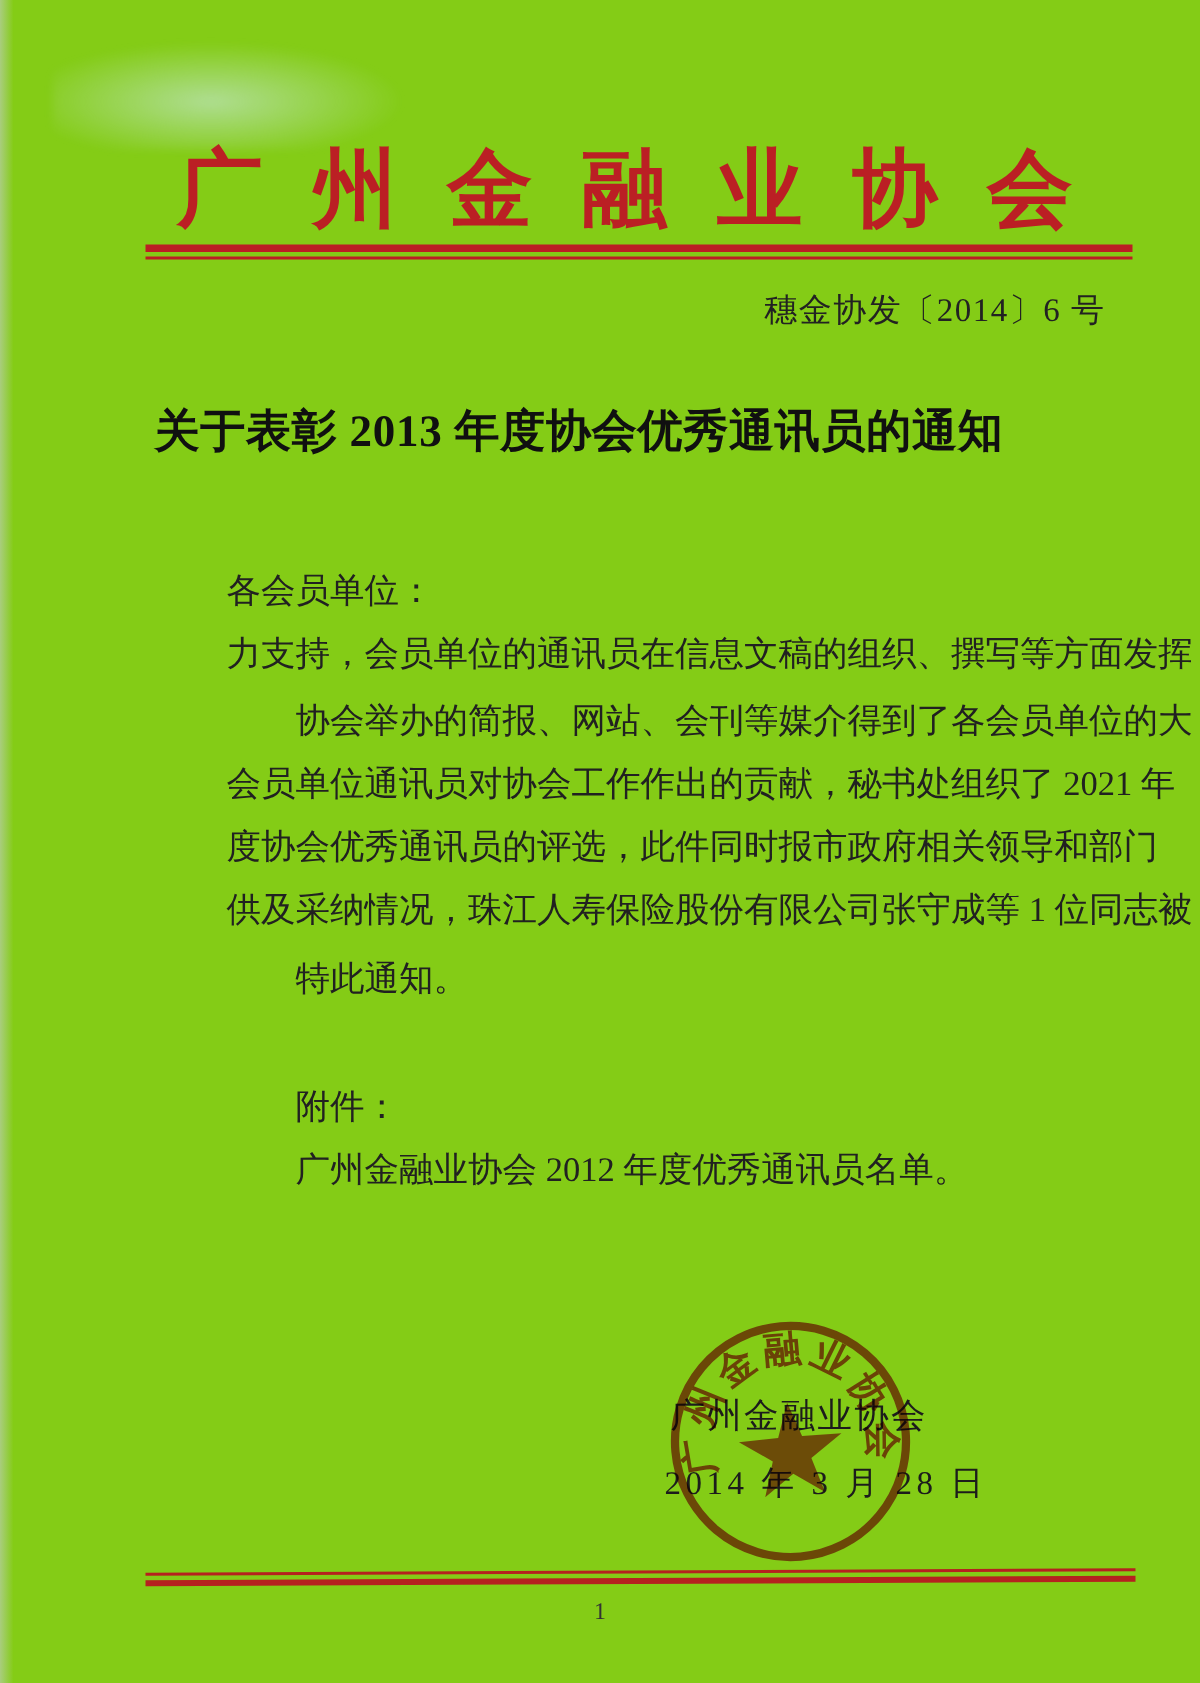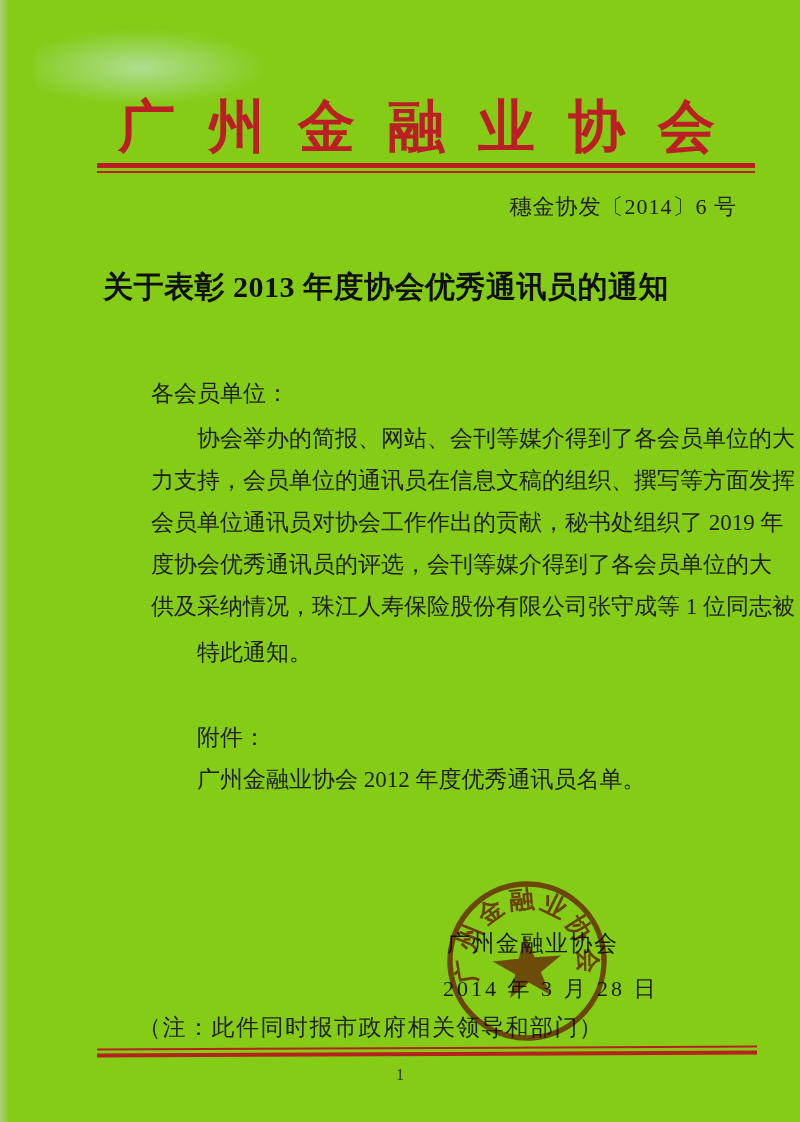--- a/index.html
+++ b/index.html
@@ -81,45 +81,44 @@
   <div class="masthead">广州金融业协会</div>
   <div class="rule-thick"></div>
   <div class="rule-thin"></div>
 
   <div class="doc-number">穗金协发〔2014〕6 号</div>
 
   <div class="title">关于表彰 2013 年度协会优秀通讯员的通知</div>
 
   <div class="body-block">
     <div class="bline">各会员单位：</div>
+    <div class="bline">力支持，会员单位的通讯员在信息文稿的组织、撰写等方面发挥</div>
     <div class="bline indent first-para">协会举办的简报、网站、会刊等媒介得到了各会员单位的大</div>
-    <div class="bline">力支持，会员单位的通讯员在信息文稿的组织、撰写等方面发挥</div>
-    <div class="bline">会员单位通讯员对协会工作作出的贡献，秘书处组织了 2019 年</div>
-    <div class="bline">度协会优秀通讯员的评选，会刊等媒介得到了各会员单位的大</div>
+    <div class="bline">会员单位通讯员对协会工作作出的贡献，秘书处组织了 2021 年</div>
+    <div class="bline">度协会优秀通讯员的评选，此件同时报市政府相关领导和部门</div>
     <div class="bline">供及采纳情况，珠江人寿保险股份有限公司张守成等 1 位同志被</div>
     <div class="bline indent closing">特此通知。</div>
     <div class="bline indent attach-label">附件：</div>
     <div class="bline indent">广州金融业协会 2012 年度优秀通讯员名单。</div>
   </div>
 
   <div class="sig-org">广州金融业协会</div>
   <div class="sig-date">2014 年 3 月 28 日</div>
 
   <svg class="seal" viewBox="0 0 200 200">
     <circle cx="100" cy="100" r="77" fill="none" stroke="#c6392f" stroke-width="5.5" opacity="0.92"></circle>
     <polygon points="100,74 108,97 134.3,97.5 112.9,112.2 120,135.5 100,121.6 80,135.5 87.1,112.2 65.7,97.5 92,97" fill="#c6392f" opacity="0.88"></polygon>
     <defs>
       <path id="sealArc" d="M 50.2,118.1 A 53,53 0 1 1 149.8,118.1" fill="none"></path>
     </defs>
     <text font-size="25" font-weight="700" fill="#c6392f" opacity="0.95" font-family="Liberation Serif, DejaVu Serif, serif">
       <textPath href="#sealArc" startOffset="2" textLength="199" lengthAdjust="spacing">广州金融业协会</textPath>
     </text>
   </svg>
 
-  <div class="note">（注：此件同时报市政府相关领导和部门）</div>
 
   <div class="footer-rules">
     <div class="f-thin"></div>
     <div class="f-gap"></div>
     <div class="f-thick"></div>
   </div>
 
   <div class="page-number">1</div>
 
 </div>

